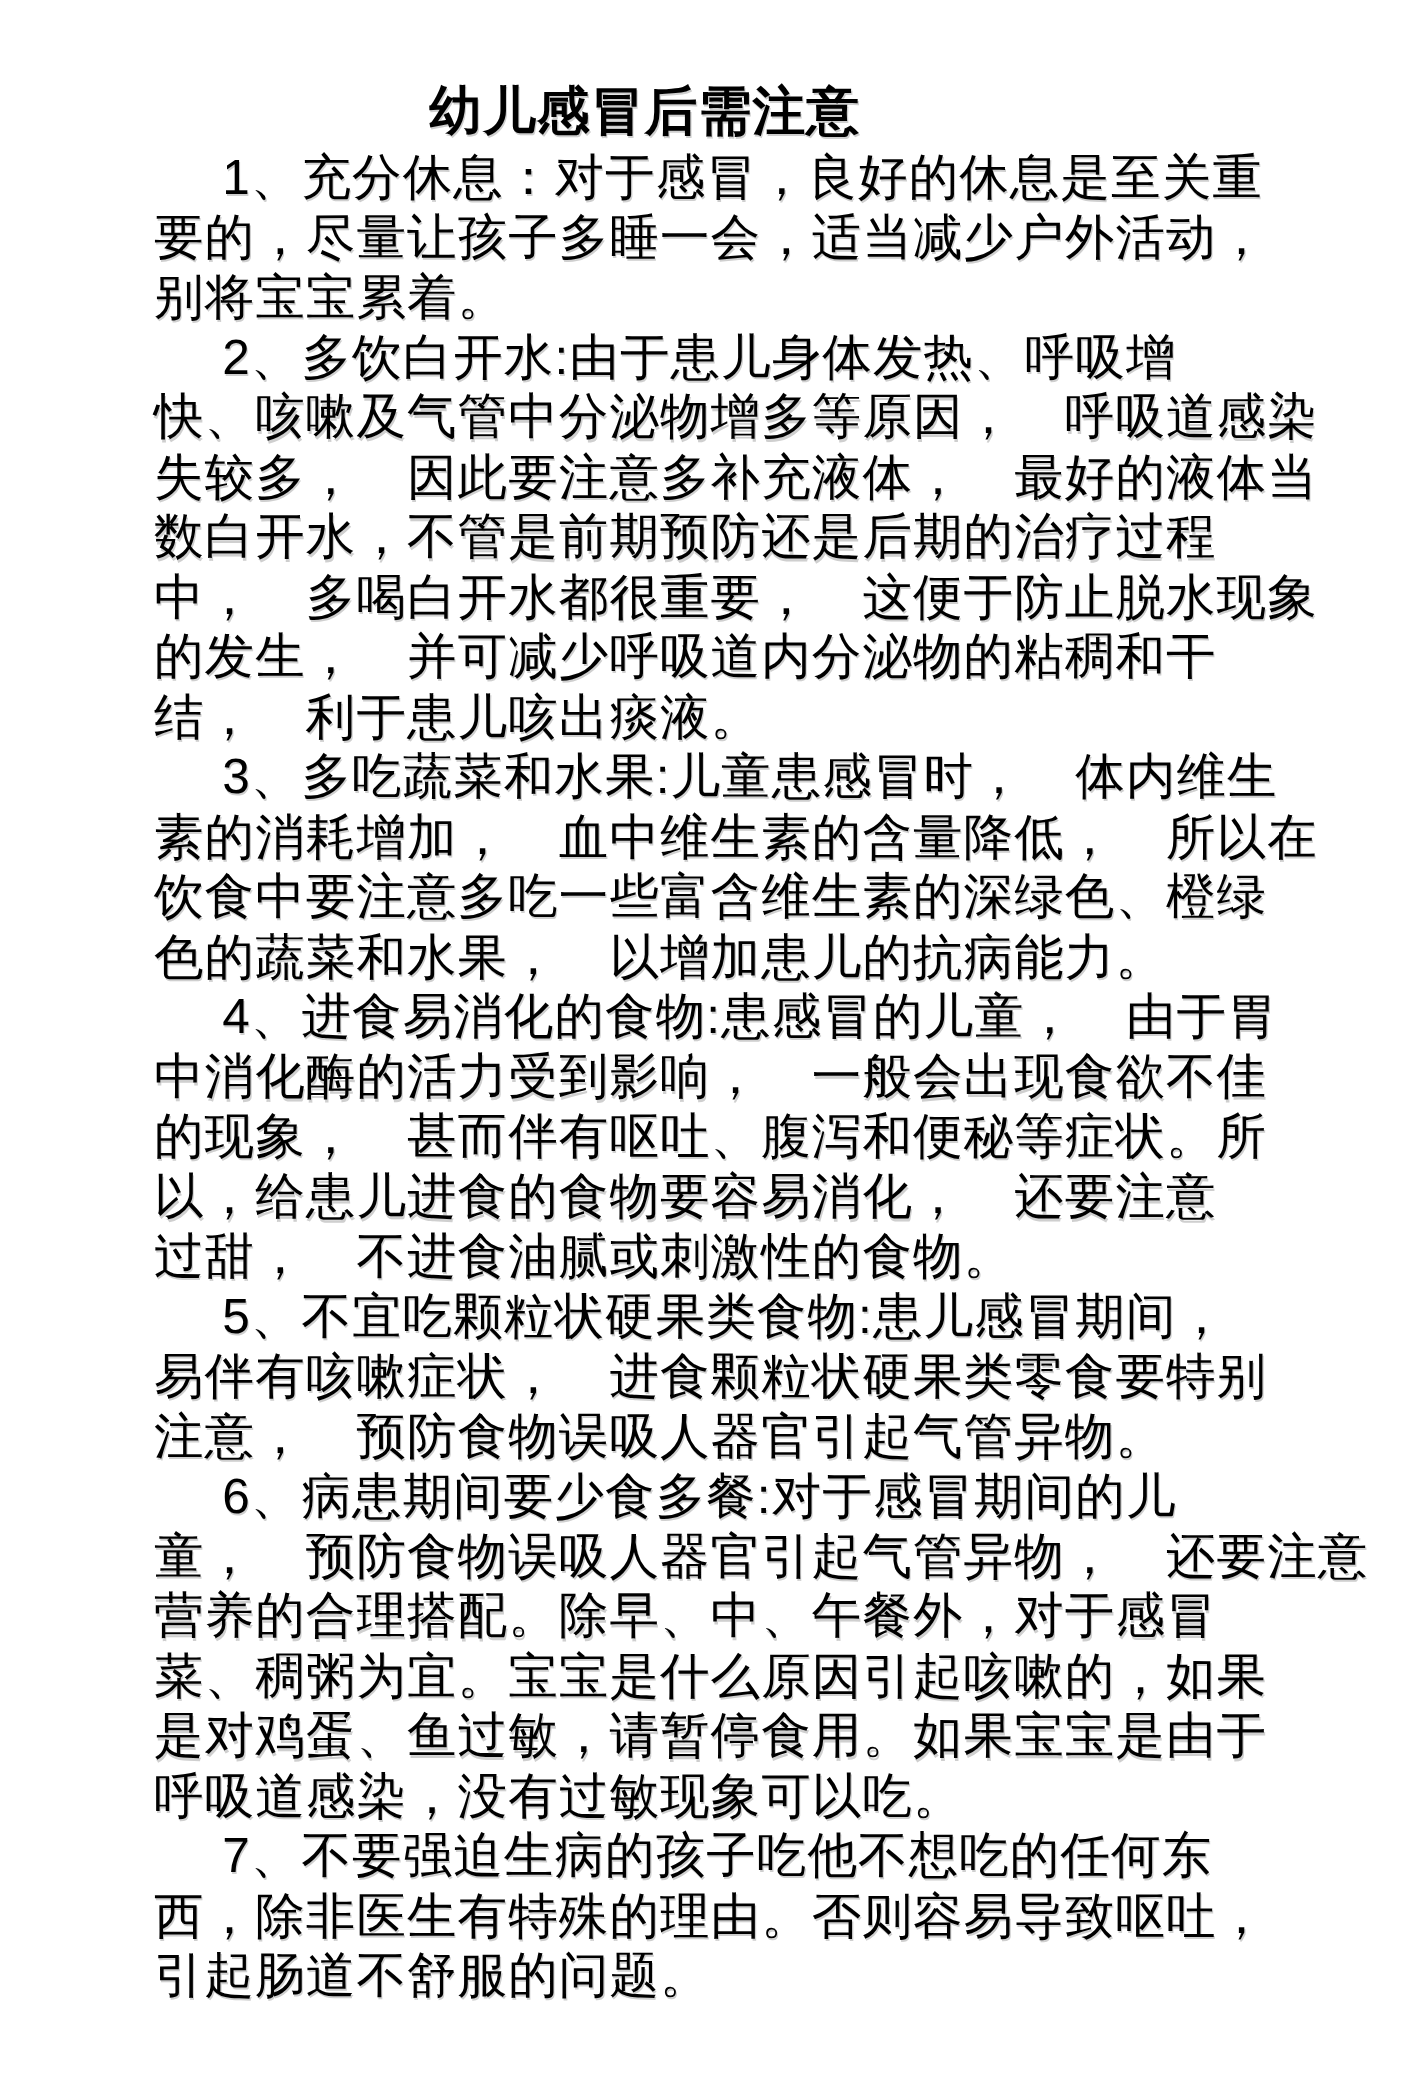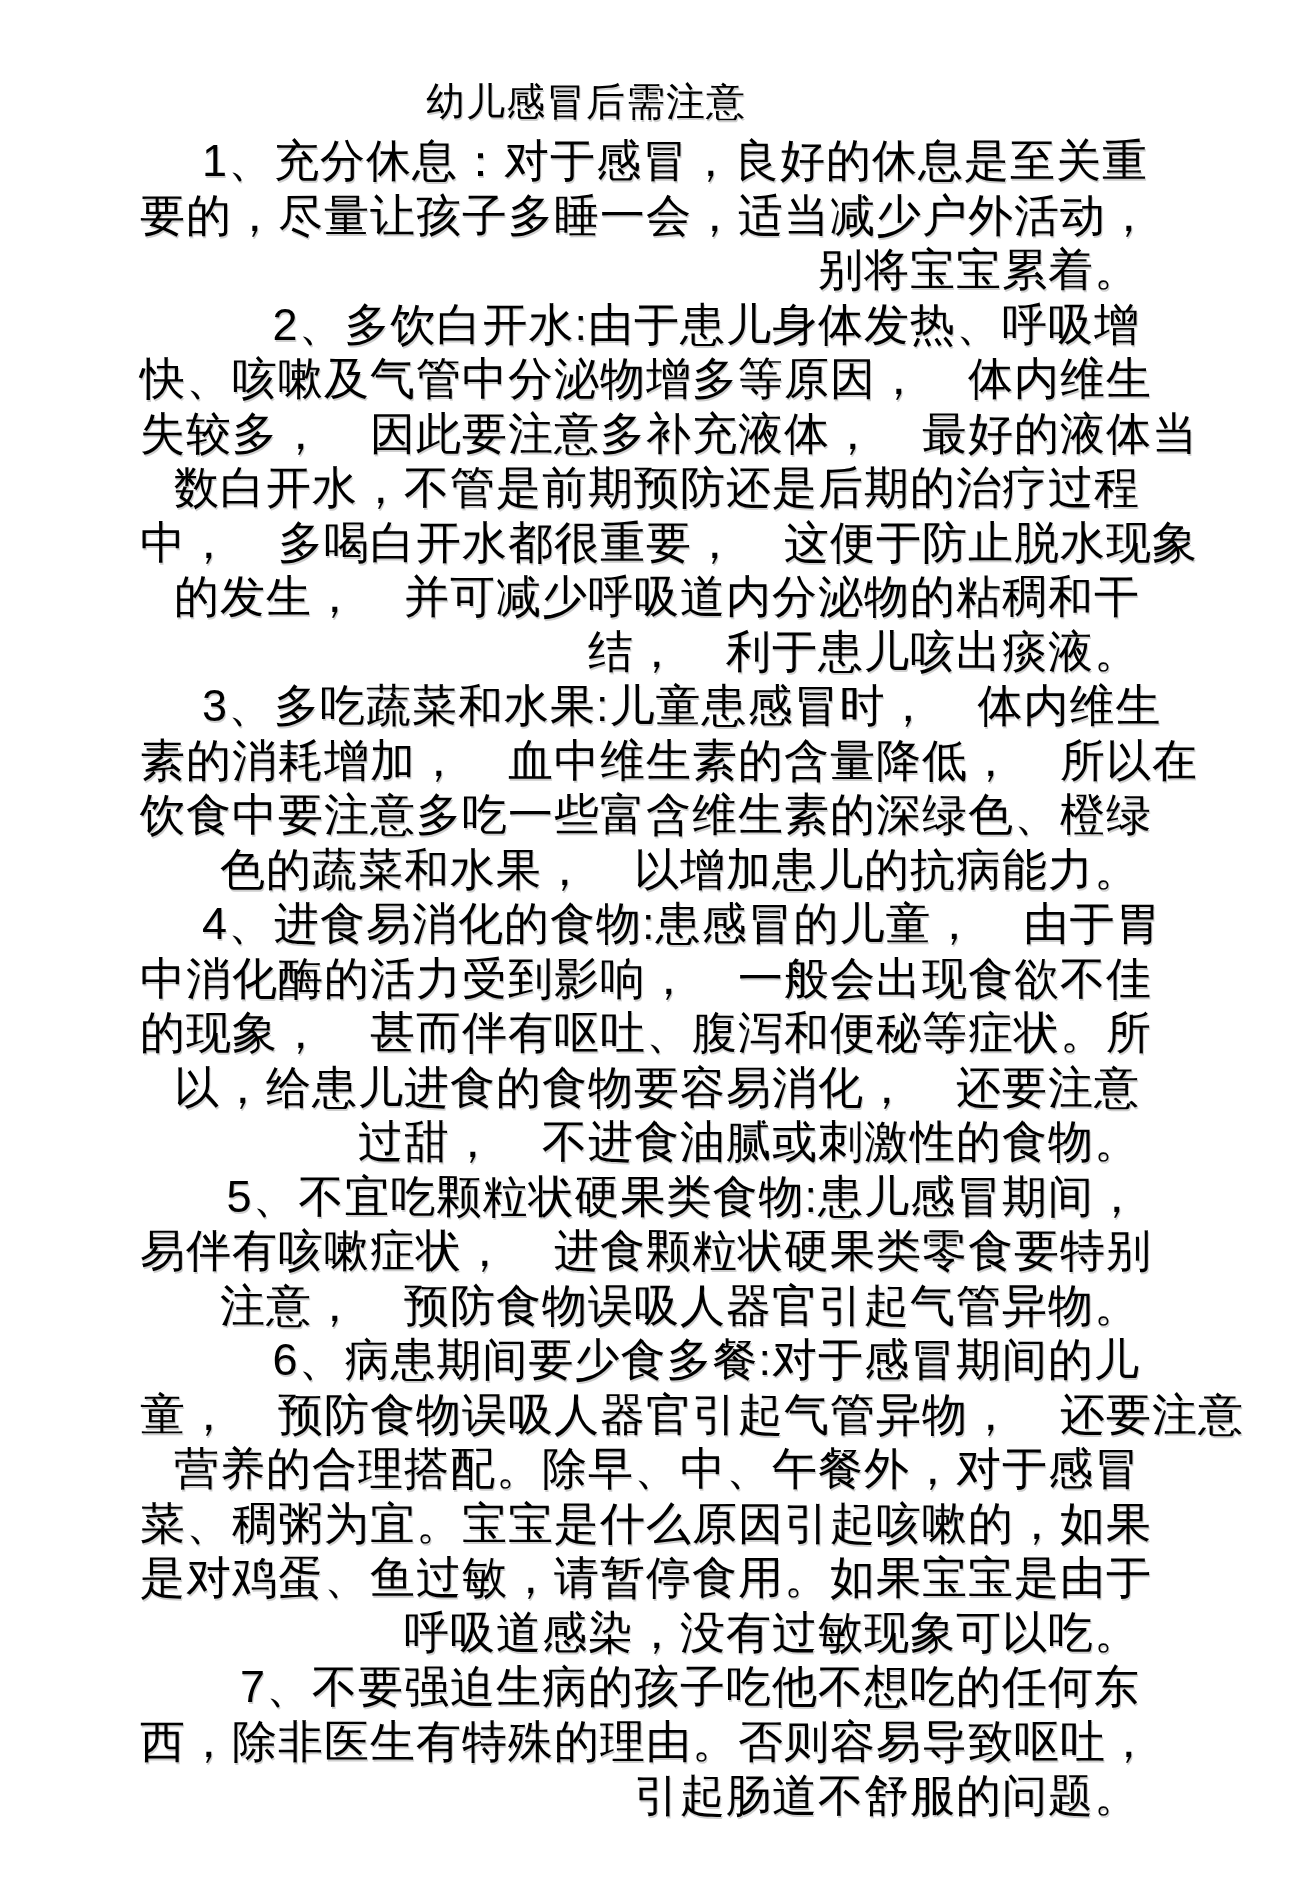--- a/index.html
+++ b/index.html
@@ -14,28 +14,28 @@
   .page {
     position: absolute;
     left: 140px;
     top: 70px;
     width: 1000px;
     color: #000000;
     text-shadow: 1px 2px 0 #cfcfcf;
   }
   .doc-title {
     margin: 0 108px 0 0;   
-    font-size: 39px;
+    font-size: 48px;
     line-height: 64px;
-    font-weight: 400;
+    font-weight: 700;
     text-align: center;
     letter-spacing: 1px;
     white-space: pre;
   }
-  .doc-body { margin: 0; text-align: right; }
+  .doc-body { margin: 0; }
   .paragraph { margin: 0; }
   .line {
     font-size: 45px;
     line-height: 54.5px;
     letter-spacing: 1px;
     white-space: pre;   
   }
   .line.first { text-indent: 62px; }
 </style>
 </head>
@@ -44,21 +44,21 @@
 <div class="page">
   <h1 class="doc-title">幼儿感冒后需注意</h1>
   <div class="doc-body">
       <div class="paragraph">
         <div class="line first">1、充分休息：对于感冒，良好的休息是至关重</div>
         <div class="line">要的，尽量让孩子多睡一会，适当减少户外活动，</div>
         <div class="line">别将宝宝累着。</div>
       </div>
       <div class="paragraph">
         <div class="line first">2、多饮白开水:由于患儿身体发热、呼吸增</div>
-        <div class="line">快、咳嗽及气管中分泌物增多等原因，　体内维生</div>
+        <div class="line">快、咳嗽及气管中分泌物增多等原因，　呼吸道感染</div>
         <div class="line">失较多，　因此要注意多补充液体，　最好的液体当</div>
         <div class="line">数白开水，不管是前期预防还是后期的治疗过程</div>
         <div class="line">中，　多喝白开水都很重要，　这便于防止脱水现象</div>
         <div class="line">的发生，　并可减少呼吸道内分泌物的粘稠和干</div>
         <div class="line">结，　利于患儿咳出痰液。</div>
       </div>
       <div class="paragraph">
         <div class="line first">3、多吃蔬菜和水果:儿童患感冒时，　体内维生</div>
         <div class="line">素的消耗增加，　血中维生素的含量降低，　所以在</div>
         <div class="line">饮食中要注意多吃一些富含维生素的深绿色、橙绿</div>

